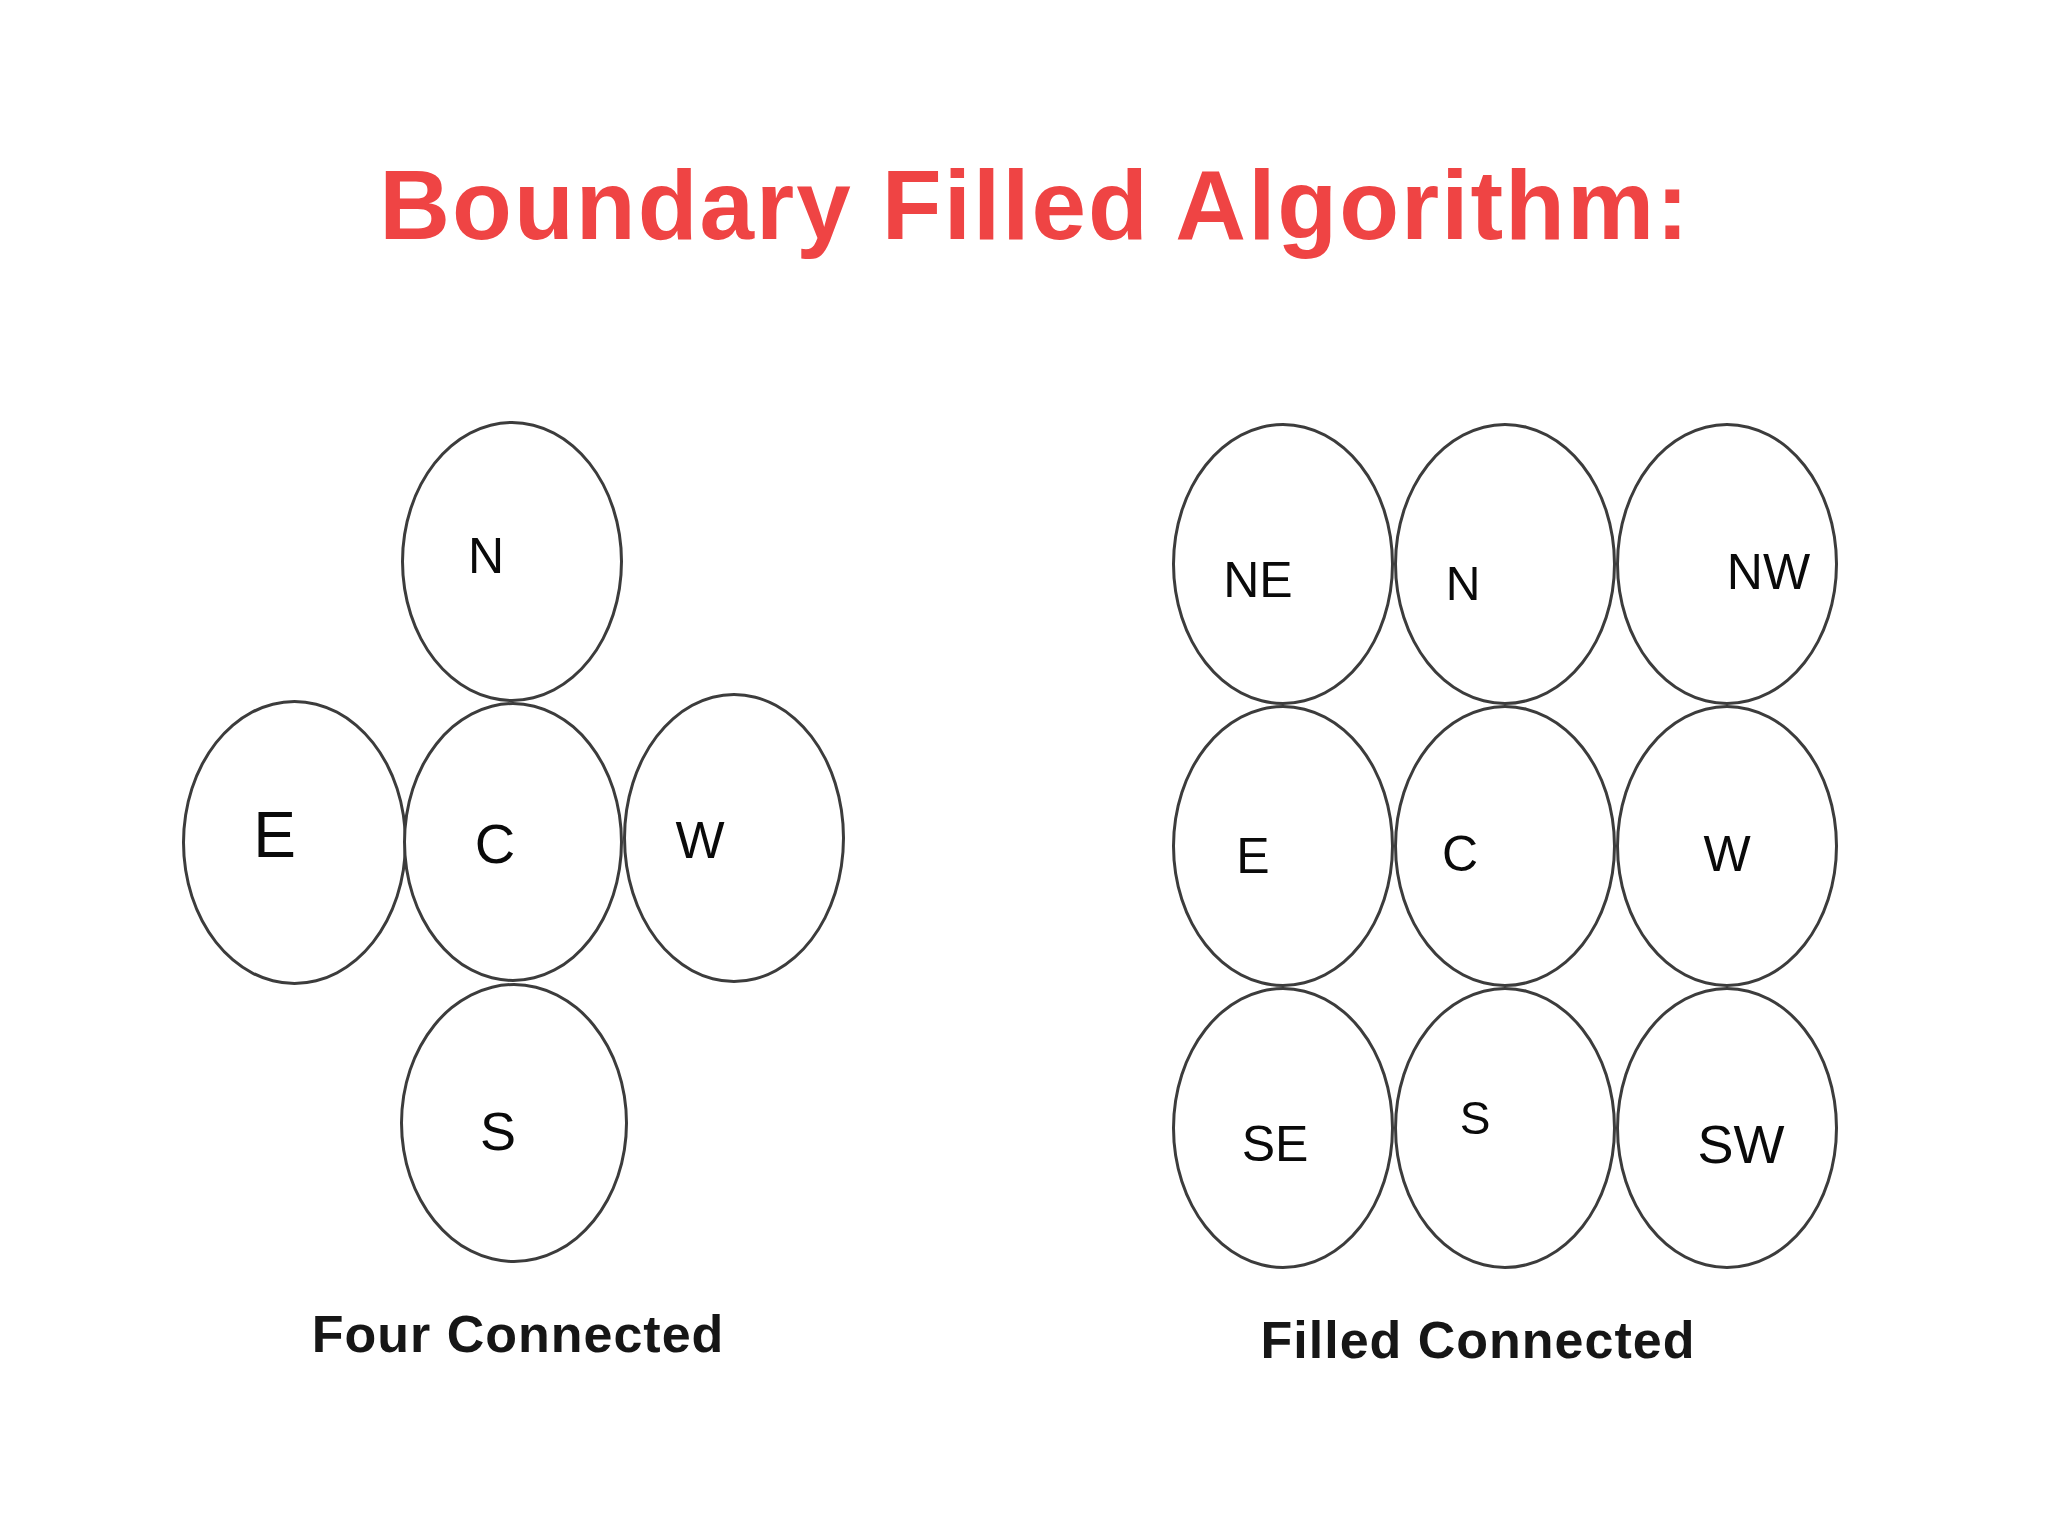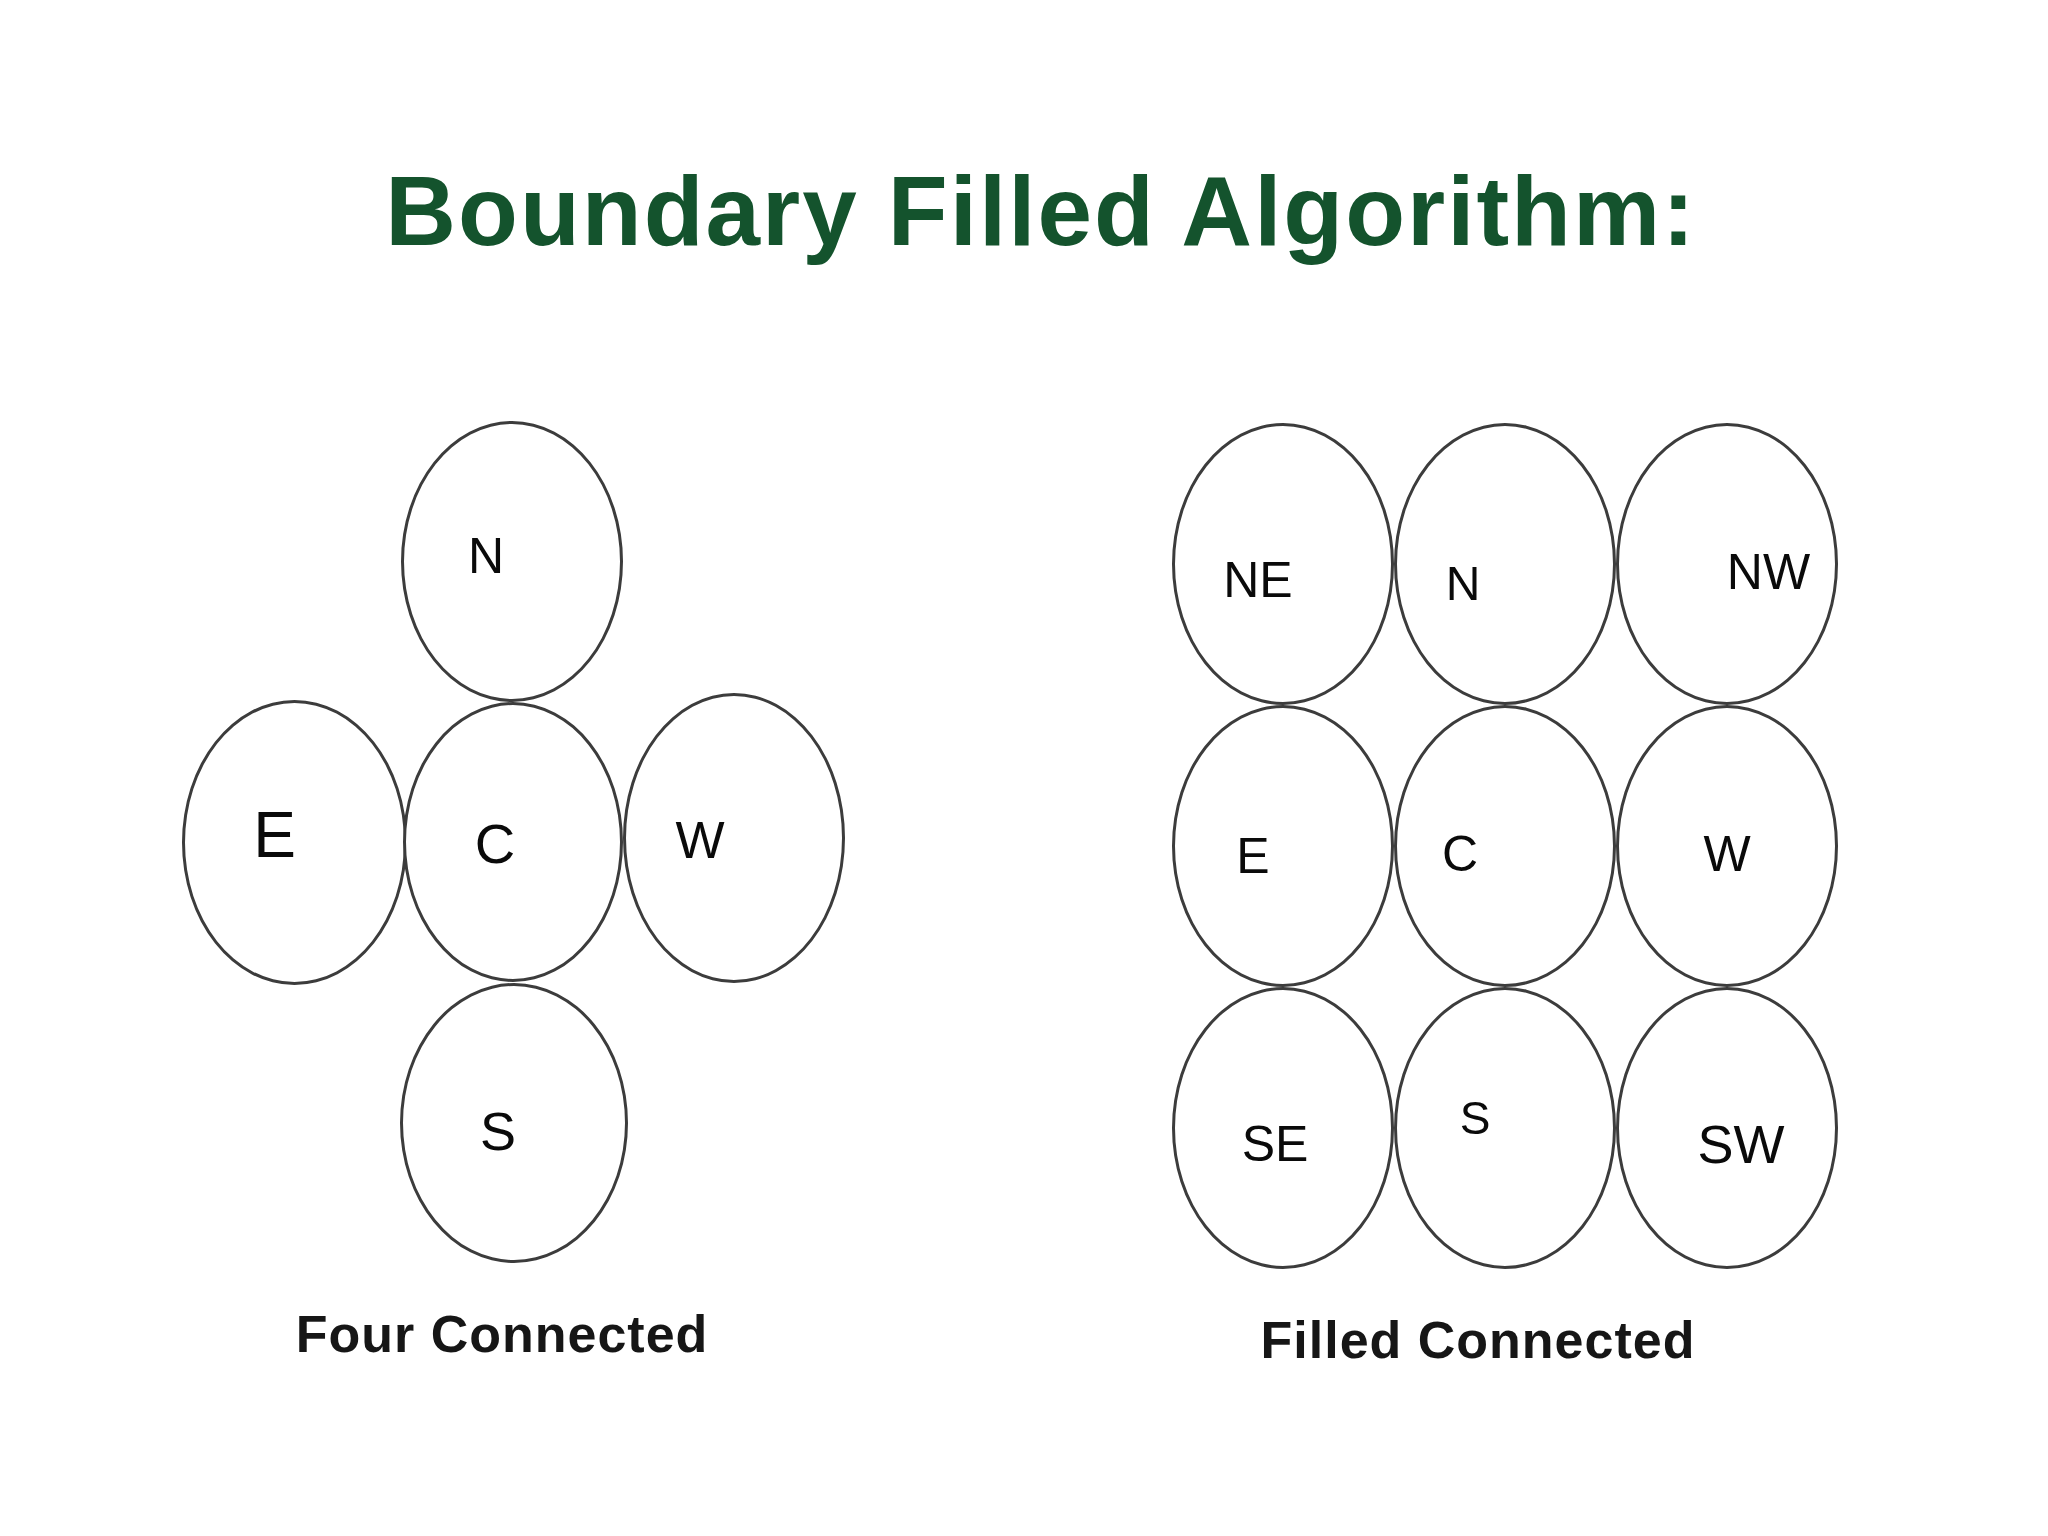--- a/index.html
+++ b/index.html
@@ -13,27 +13,27 @@
     height: 1536px;
     background: #ffffff;
     overflow: hidden;
     font-family: "Liberation Sans", "DejaVu Sans", sans-serif;
   }
   .title {
     position: absolute;
     top: 148px;
     left: 1027px;
     transform: translateX(-50%);
-    margin: 14px;
+    margin: 8px;
     white-space: nowrap;
     font-size: 98px;
     font-weight: 700;
     letter-spacing: 2px;
     line-height: 1;
-    color: #14532d;
+    color: #ef4444;
     text-align: center;
   }
   .cell {
     position: absolute;
     border: 3px solid #3c3c3c;
     border-radius: 50%;
     background: #ffffff;
     display: flex;
     align-items: center;
     justify-content: center;
@@ -70,21 +70,21 @@
     </div>
     <div class="cell" style="left:403px; top:702px; width:220px; height:280px;">
       <span class="lbl" style="font-size:56px; transform:translate(-18px,2px);">C</span>
     </div>
     <div class="cell" style="left:623px; top:693px; width:222px; height:290px;">
       <span class="lbl" style="font-size:52px; transform:translate(-34px,2px);">W</span>
     </div>
     <div class="cell" style="left:400px; top:983px; width:228px; height:280px;">
       <span class="lbl" style="font-size:54px; transform:translate(-16px,8px);">S</span>
     </div>
-    <div class="caption" style="left:502px; top:1334px;text-align:center;">Four Connected</div>
+    <div class="caption" style="left:518px; top:1334px;text-align:center;">Four Connected</div>
   </section>
 
   <section>
     <div class="cell" style="left:1172px; top:423px; width:222px; height:282px;">
       <span class="lbl" style="font-size:50px; transform:translate(-25px,16px);">NE</span>
     </div>
     <div class="cell" style="left:1394px; top:423px; width:222px; height:282px;">
       <span class="lbl" style="font-size:48px; transform:translate(-42px,20px);">N</span>
     </div>
     <div class="cell" style="left:1616px; top:423px; width:222px; height:282px;">

